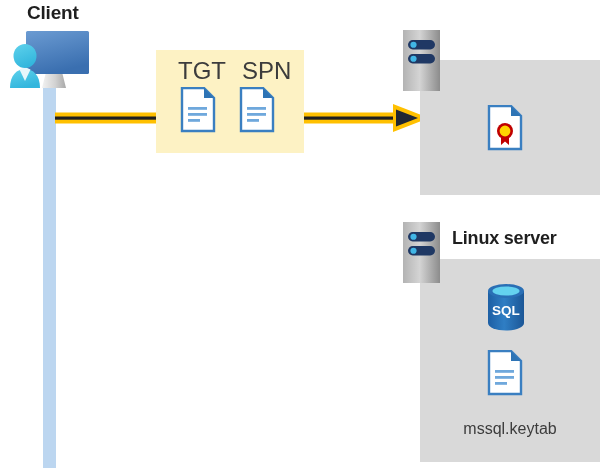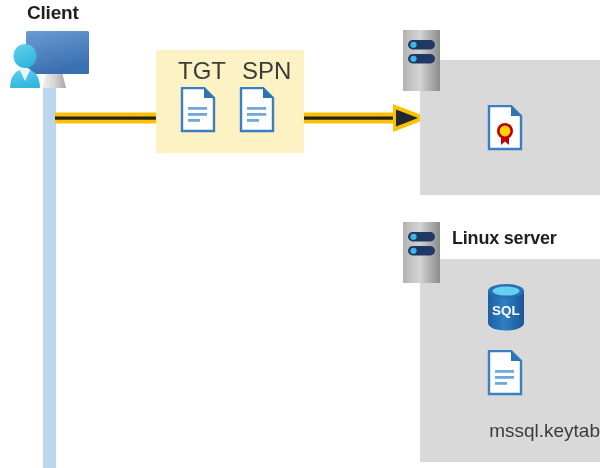--- a/index.html
+++ b/index.html
@@ -112,22 +112,22 @@
   .doc-keytab { left: 487px; top: 350px; width: 36px; height: 46px; }
 
   
   .sql-icon { left: 486px; top: 283px; width: 40px; height: 48px; }
 
   
   .keytab-name {
     left: 420px;
     top: 420px;
     width: 180px;
-    text-align: right;
-    font-size: 19px;
+    text-align: center;
+    font-size: 16px;
     color: #3c3c3c;
     white-space: nowrap;
   }
 
   
   .arrow-svg { left: 55px; top: 100px; width: 375px; height: 36px; }
 
   
   .client-icon { left: 6px; top: 25px; width: 92px; height: 70px; }
 </style>

